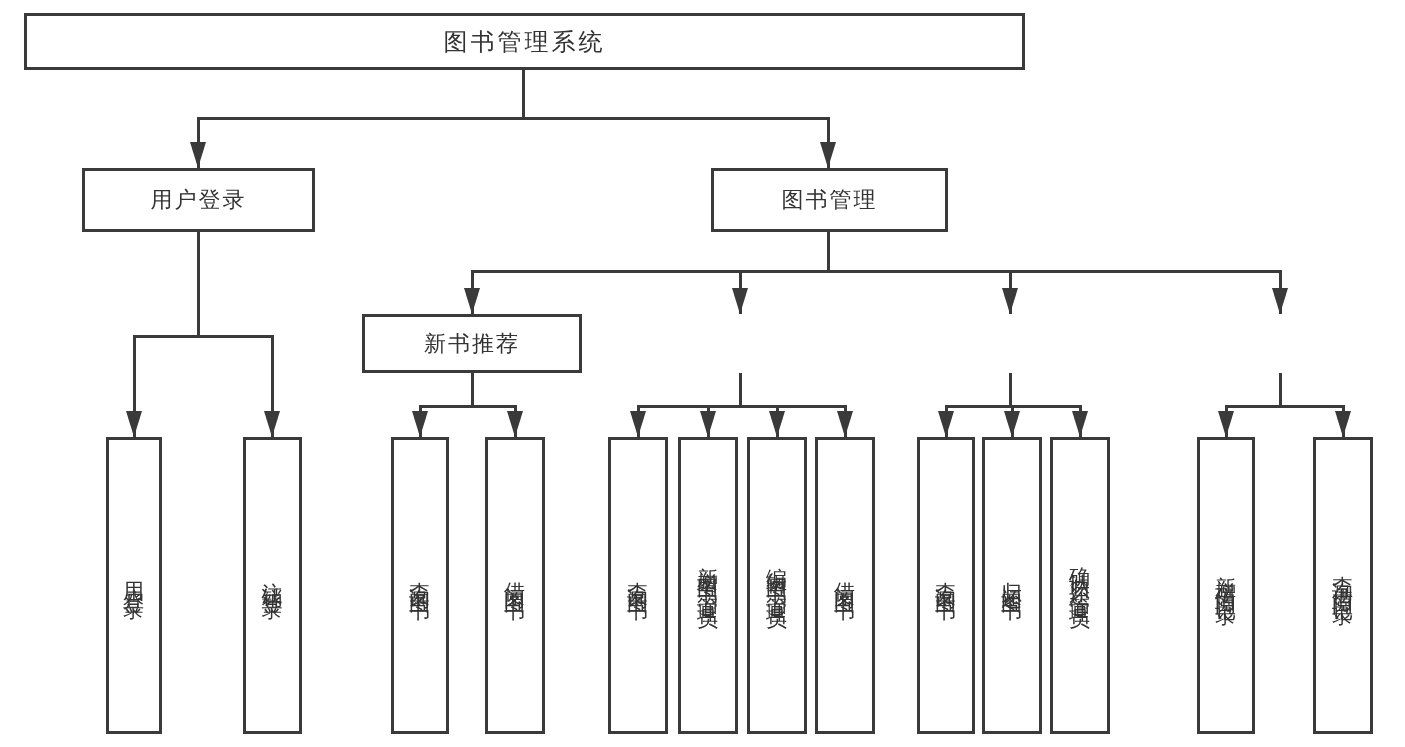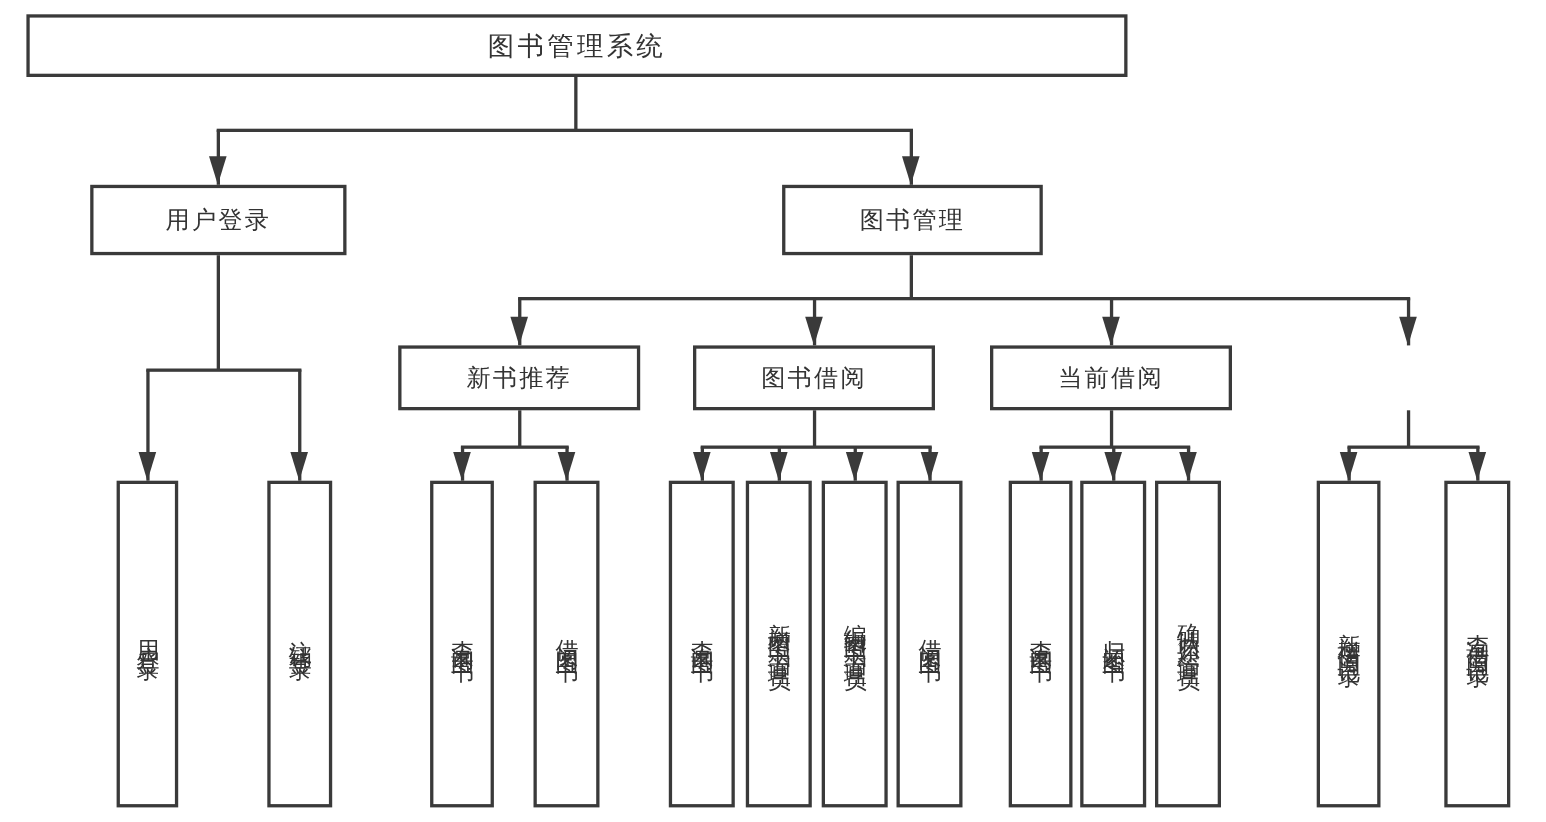--- a/index.html
+++ b/index.html
@@ -62,26 +62,20 @@
 
   <div class="box hbox" style="left:82px;top:168px;width:233px;height:64px">
     <span>用户登录</span>
   </div>
   <div class="box hbox" style="left:711px;top:168px;width:237px;height:64px">
     <span>图书管理</span>
   </div>
 
   <div class="box hbox" style="left:362px;top:314px;width:220px;height:59px">
     <span>新书推荐</span>
-  </div>
-  <div class="box hbox" style="left:630px;top:314px;width:220px;height:59px">
-    <span>图书借阅</span>
-  </div>
-  <div class="box hbox" style="left:900px;top:314px;width:220px;height:59px">
-    <span>当前借阅</span>
   </div>
 
   <div class="box vbox" style="left:106px;top:437px;width:56px;height:297px">
     <span class="vtext">用户登录</span>
   </div>
   <div class="box vbox" style="left:243px;top:437px;width:59px;height:297px">
     <span class="vtext">注销登录</span>
   </div>
 
   <div class="box vbox" style="left:391px;top:437px;width:58px;height:297px">

